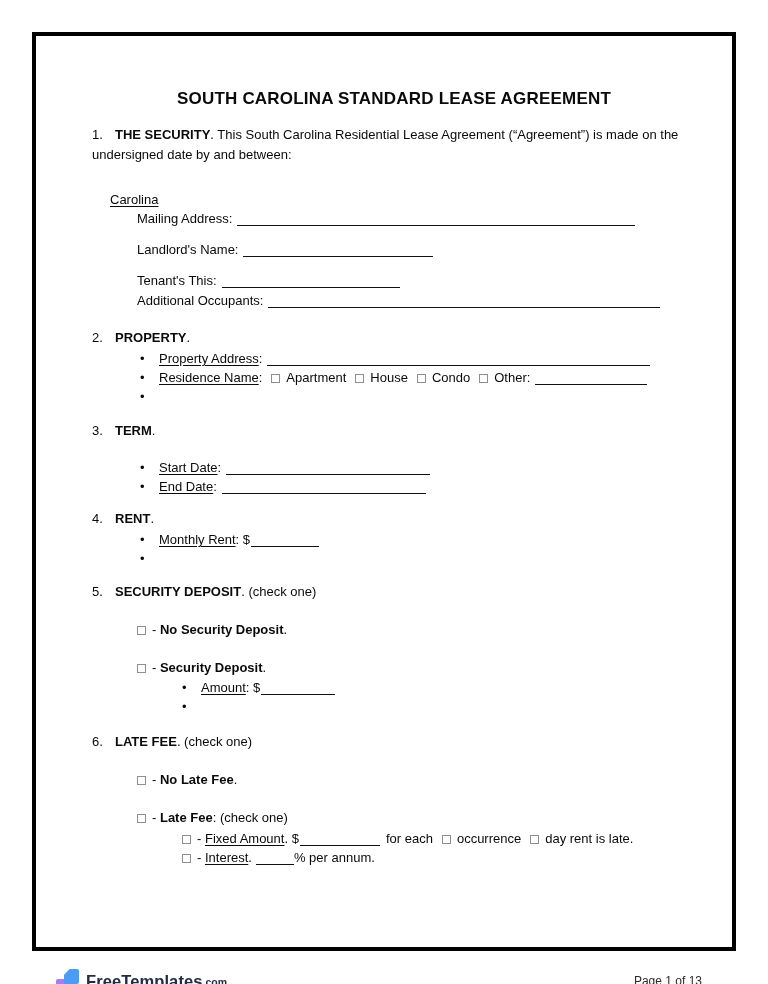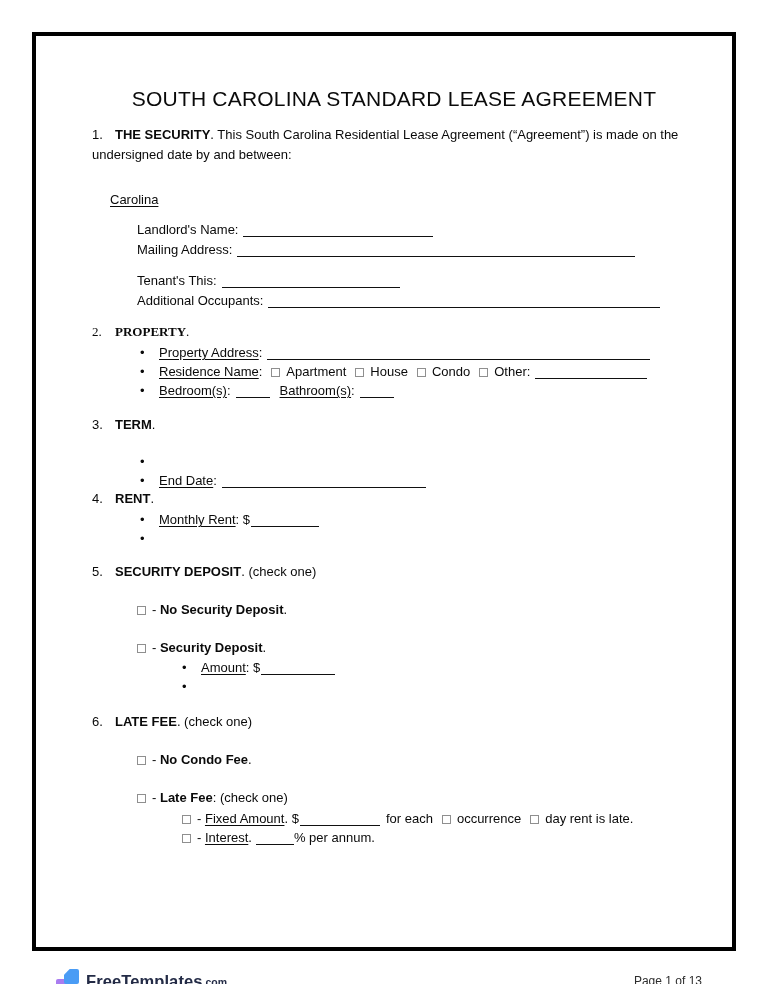--- a/index.html
+++ b/index.html
@@ -20,22 +20,22 @@
   }
   .content {
     position: relative;
     height: 100%;
     padding: 0 36px 0 56px;
     line-height: 19px;
   }
   .title {
     margin-top: 52px;
     text-align: center;
-    font-size: 21px;
-    font-weight: normal;
+    font-size: 17px;
+    font-weight: bold;
     letter-spacing: 0.2px;
     line-height: 22px;
   }
   .para { margin-top: 15px; width: 596px; line-height: 19.5px; }
   .b { font-weight: bold; }
   .u { text-decoration: underline; text-underline-offset: 2px; }
   .group-heading { margin-left: 18px; margin-top: 17px; }
   .field-line { margin-left: 45px; line-height: 20px; }
   .first-field { margin-top: 11px; }
   .sec { line-height: 18px; }
@@ -79,48 +79,48 @@
   }
   .logo-sq-blue {
     position: absolute; right: 0; top: 0;
     width: 15px; height: 15px;
     background: #4a9cf5; border-radius: 2px;
     clip-path: polygon(38% 0, 100% 0, 100% 100%, 0 100%, 0 38%);
   }
   .brand-name { font-weight: bold; font-size: 16.5px; color: #232b46; letter-spacing: 0.1px; }
   .brand-tld { font-weight: bold; font-size: 10.5px; color: #232b46; align-self: flex-end; padding-bottom: 2px; }
   .page-indicator { font-size: 12px; color: #2d2d2d; }
-  .mt-sec2 { margin-top: 12px; font-family: Liberation Serif, serif; }
+  .mt-sec2 { margin-top: 18px; }
   .mt-tight { margin-top: 2px; }
   .mt-sec3 { margin-top: 16px; }
   .mt-term-bullets { margin-top: 18px; }
-  .mt-sec4 { }
+  .mt-sec4 { margin-top: 14px; }
   .mt-sec5 { margin-top: 15px; }
   .mt-opt { margin-top: 20px; }
   .mt-sec6 { margin-top: 17px; }
 </style>
 </head>
 <body>
 
 <div class="frame">
   <div class="content">
 
     <div class="title">SOUTH CAROLINA STANDARD LEASE AGREEMENT</div>
 
     <div class="para">
       <span class="secnum">1.</span><span class="b">THE SECURITY</span><span>. This South Carolina Residential Lease Agreement (“Agreement”) is made on the undersigned date by and between:</span>
     </div>
 
     <div class="group-heading u" style="margin-top:26px;">Carolina</div>
+    <div class="field-line">
+      <span>Mailing Address:</span><span class="blank" style="width:398px;"></span>
+    </div>
     <div class="field-line first-field">
       <span>Landlord's Name:</span><span class="blank" style="width:190px;"></span>
     </div>
-    <div class="field-line">
-      <span>Mailing Address:</span><span class="blank" style="width:398px;"></span>
-    </div>
 
     <div class="field-line first-field">
       <span>Tenant's This:</span><span class="blank" style="width:178px;"></span>
     </div>
     <div class="field-line">
       <span>Additional Occupants:</span><span class="blank" style="width:392px;"></span>
     </div>
 
     <div class="sec mt-sec2">
       <span class="secnum">2.</span><span class="b">PROPERTY</span><span>.</span>
@@ -128,28 +128,28 @@
     <div class="bullet-row mt-tight">
       <span class="bullet">•</span>
       <span><span class="u">Property Address</span><span>:</span><span class="blank" style="width:383px;"></span></span>
     </div>
     <div class="bullet-row">
       <span class="bullet">•</span>
       <span><span class="u">Residence Name</span><span>:</span><span class="cb cb-mid"></span><span>Apartment</span><span class="cb cb-mid"></span><span>House</span><span class="cb cb-mid"></span><span>Condo</span><span class="cb cb-mid"></span><span>Other:</span><span class="blank" style="width:112px;"></span></span>
     </div>
     <div class="bullet-row">
       <span class="bullet">•</span>
-      <span><span class="u">Bedroom(s)</span><span>:</span><span class="blank mr6" style="width:34px; margin-right:10px;"></span><span class="u">Bathroom(s)</span><span>:</span><span class="blank" style="width:34px;"></span></span>
     </div>
 
     <div class="sec mt-sec3">
       <span class="secnum">3.</span><span class="b">TERM</span><span>.</span>
     </div>
     <div class="bullet-row mt-term-bullets">
       <span class="bullet">•</span>
+      <span><span class="u">Start Date</span><span>:</span><span class="blank" style="width:204px;"></span></span>
     </div>
     <div class="bullet-row">
       <span class="bullet">•</span>
       <span><span class="u">End Date</span><span>:</span><span class="blank" style="width:204px;"></span></span>
     </div>
 
     <div class="sec mt-sec4">
       <span class="secnum">4.</span><span class="b">RENT</span><span>.</span>
     </div>
     <div class="bullet-row mt-tight">
@@ -174,21 +174,21 @@
       <span><span class="u">Amount</span><span>: $</span><span class="blank tight" style="width:74px;"></span></span>
     </div>
     <div class="sub-bullet-row">
       <span class="bullet">•</span>
     </div>
 
     <div class="sec mt-sec6">
       <span class="secnum">6.</span><span class="b">LATE FEE</span><span>. (check one)</span>
     </div>
     <div class="opt-row mt-opt">
-      <span class="cb cb-lead"></span><span>- </span><span class="b">No Condo Fee</span><span>.</span>
+      <span class="cb cb-lead"></span><span>- </span><span class="b">No Late Fee</span><span>.</span>
     </div>
     <div class="opt-row mt-opt">
       <span class="cb cb-lead"></span><span>- </span><span class="b">Late Fee</span><span>: (check one)</span>
     </div>
     <div class="sub-row mt-tight">
       <span class="cb cb-lead"></span><span>- </span><span class="u">Fixed Amount</span><span>. $</span><span class="blank tight mr6" style="width:80px;"></span><span>for each</span><span class="cb cb-mid"></span><span>occurrence</span><span class="cb cb-mid"></span><span>day rent is late.</span>
     </div>
     <div class="sub-row">
       <span class="cb cb-lead"></span><span>- </span><span class="u">Interest</span><span>.</span><span class="blank" style="width:38px; margin-left:4px;"></span><span>% per annum.</span>
     </div>

